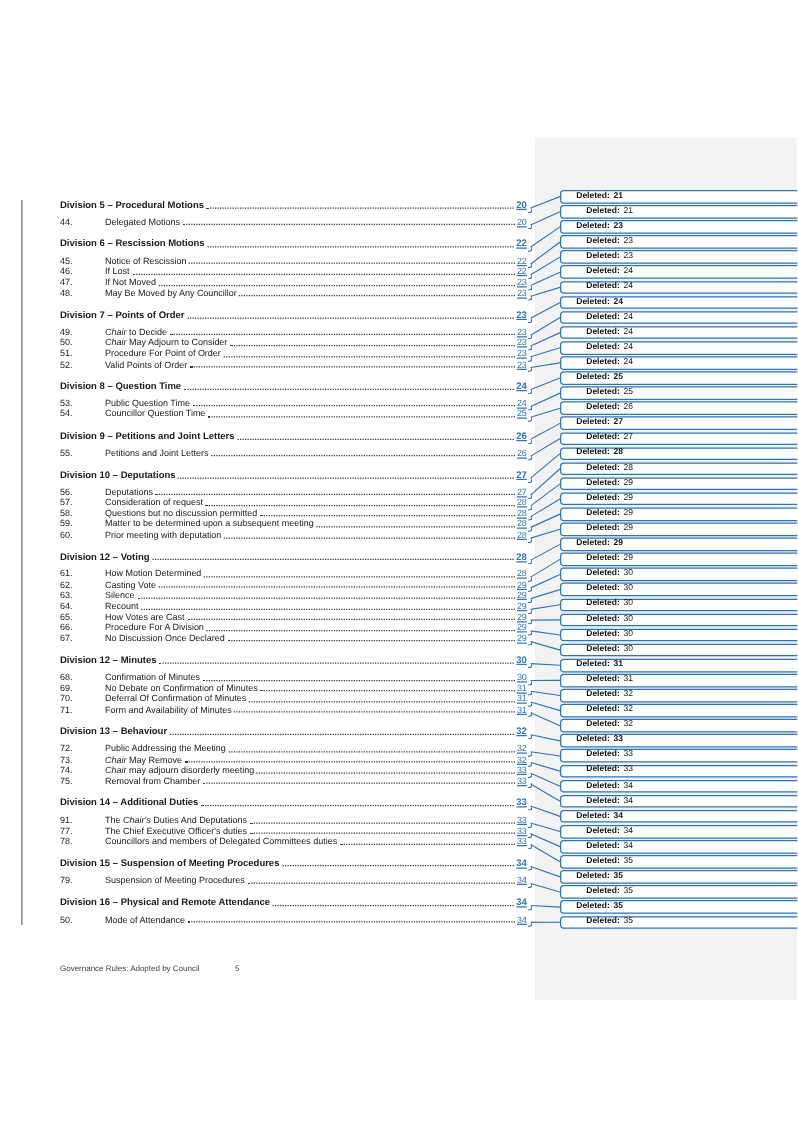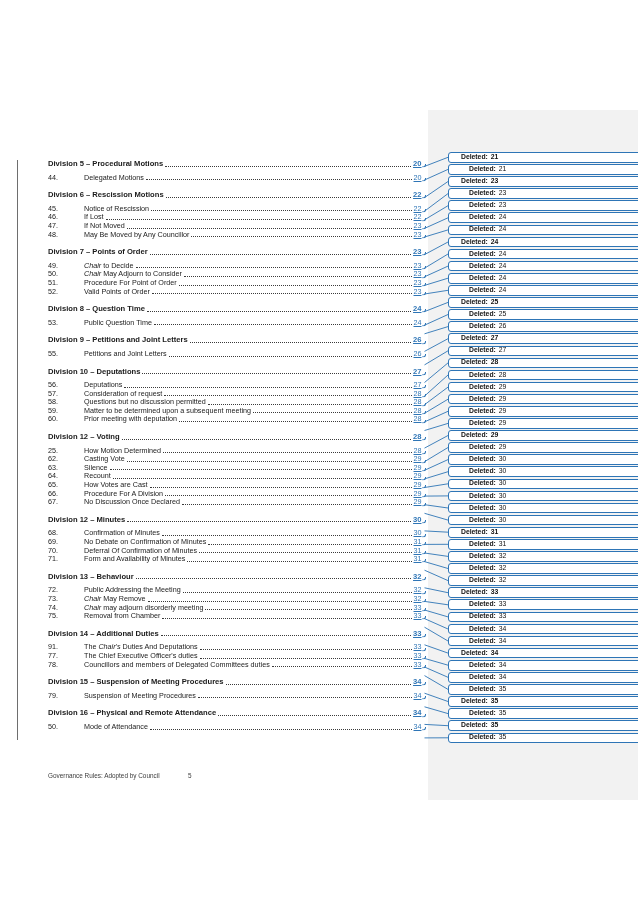--- a/index.html
+++ b/index.html
@@ -29,21 +29,21 @@
     pointer-events: none;
   }
   .connector-svg line { stroke: var(--accent, #2E75B6); stroke-width: 0.9; fill: none; }
   .toc {
     position: absolute;
     left: 48px; top: 151px;
     width: 378px;
   }
   .toc-row {
     display: flex;
-    align-items: center;
+    align-items: flex-end;
     font-size: 7.2px;
     line-height: 8.6px;
     height: 8.6px;
     white-space: nowrap;
     color: var(--text, #1a1a1a);
   }
   .toc-row.division {
     font-weight: bold;
     font-size: 7.6px;
     margin-top: 9px;
@@ -251,20 +251,27 @@
         <span class="page-num">24</span>
         <span class="chg-tail"></span>
       </div>
       <div class="toc-row item">
         <span class="num">53.</span>
         <span class="title"><span>Public Question Time</span></span>
         <span class="leader"></span>
         <span class="page-num">24</span>
         <span class="chg-tail"></span>
       </div>
+      <div class="toc-row item">
+        <span class="num">54.</span>
+        <span class="title"><span>Councillor Question Time</span></span>
+        <span class="leader"></span>
+        <span class="page-num">25</span>
+        <span class="chg-tail"></span>
+      </div>
       <div class="toc-row division">
         <span class="title">Division 9 – Petitions and Joint Letters</span>
         <span class="leader"></span>
         <span class="page-num">26</span>
         <span class="chg-tail"></span>
       </div>
       <div class="toc-row item">
         <span class="num">55.</span>
         <span class="title"><span>Petitions and Joint Letters</span></span>
         <span class="leader"></span>
@@ -312,21 +319,21 @@
         <span class="page-num">28</span>
         <span class="chg-tail"></span>
       </div>
       <div class="toc-row division">
         <span class="title">Division 12 – Voting</span>
         <span class="leader"></span>
         <span class="page-num">28</span>
         <span class="chg-tail"></span>
       </div>
       <div class="toc-row item">
-        <span class="num">25.</span>
+        <span class="num">61.</span>
         <span class="title"><span>How Motion Determined</span></span>
         <span class="leader"></span>
         <span class="page-num">28</span>
         <span class="chg-tail"></span>
       </div>
       <div class="toc-row item">
         <span class="num">62.</span>
         <span class="title"><span>Casting Vote</span></span>
         <span class="leader"></span>
         <span class="page-num">29</span>

